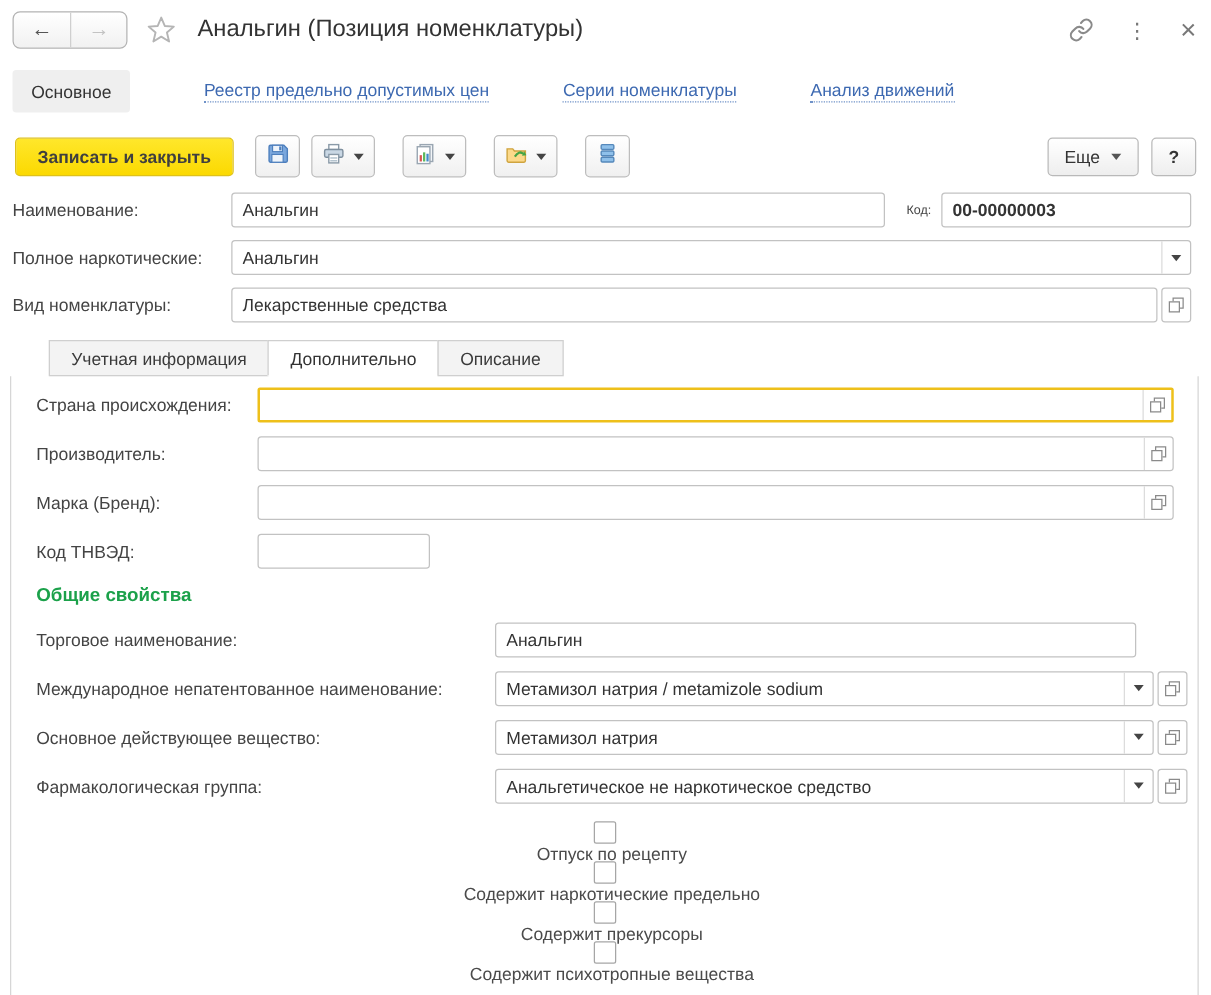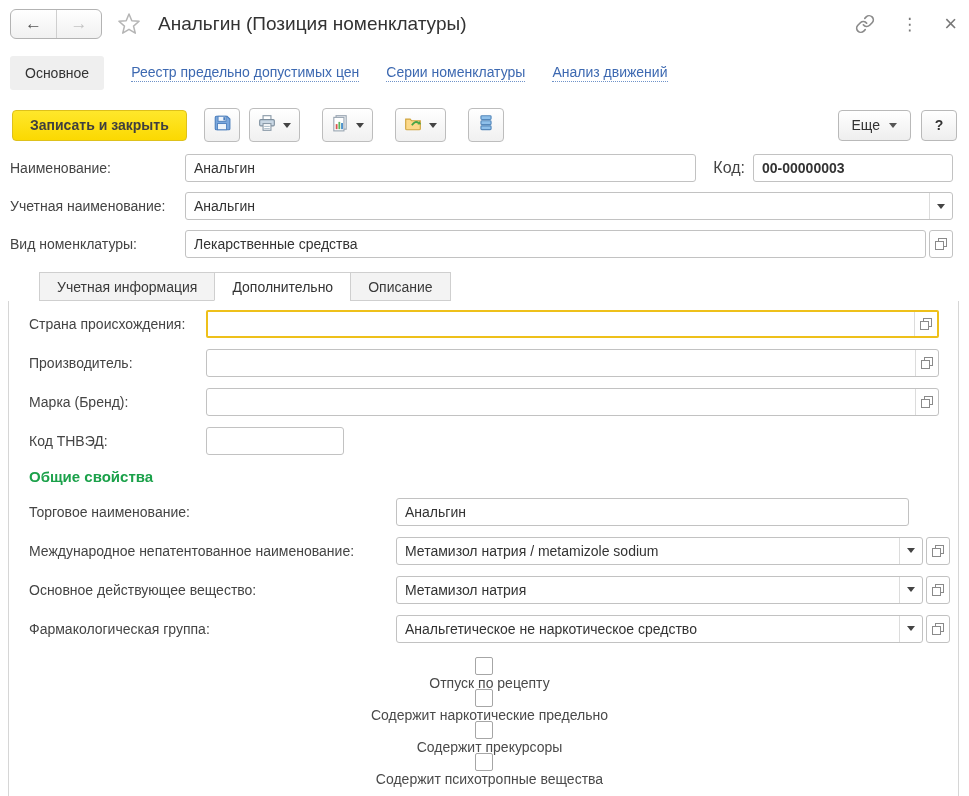--- a/index.html
+++ b/index.html
@@ -23,21 +23,21 @@
   .navbtn.fwd  { color: #c3c3c3; border-left: 1px solid #cfcfcf; }
   .star { margin-left: 14px; display: flex; align-items: center; cursor: pointer; }
   .wintitle { margin-left: 16px; font-size: 19px; color: #333; white-space: nowrap; }
   .tb-right { margin-left: auto; display: flex; align-items: center; gap: 26px; }
   .tb-ic { color: #7d7d7d; cursor: pointer; display: flex; align-items: center; }
   .dots { font-size: 17px; color: #787878; letter-spacing: 0; }
   .closex { font-size: 22px; color: #787878; line-height: 18px; }
 
   
   #navrow { position: absolute; top: 54px; left: 10px; right: 10px; height: 37px;
-            display: flex; align-items: center; }
+            display: flex; align-items: center; gap: 32px; }
   .navpill { background: #efefef; border-radius: 3px; padding: 9px 15px; font-size: 14px;
              color: #333; cursor: default; }
   .navlink { margin-left: 27px; font-size: 14px; color: #3d69b1; text-decoration: none;
              border-bottom: 1px dotted #6f92c8; padding-bottom: 1px; cursor: pointer;
              white-space: nowrap; }
 
   
   #toolbar { position: absolute; top: 107px; left: 12px; right: 12px; height: 36px;
              display: flex; align-items: center; }
   .btn-yellow { height: 31px; padding: 0 17px; background: linear-gradient(#ffe72b,#fbd901);
@@ -57,21 +57,21 @@
   .btn-help { width: 36px; justify-content: center; font-weight: bold; margin-left: 10px; }
   .tb-spacer { flex: 1; }
 
   
   #headfields { position: absolute; top: 154px; left: 10px; right: 16px; }
   .frow { display: flex; align-items: center; height: 28px; margin-bottom: 10px; }
   .flabel { width: 175px; font-size: 14px; color: #444; flex: none; }
   input.txt { height: 28px; border: 1px solid #c2c2c2; border-radius: 3px; padding: 0 8px;
               font-size: 14px; color: #333; font-family: inherit; outline: none; background: #fff; }
   .grow { flex: 1; min-width: 0; }
-  .codelbl { margin-left: 17px; margin-right: 8px; font-size: 16px; color: #444; }
+  .codelbl { margin-left: 17px; margin-right: 8px; font-size: 10px; color: #444; }
   .w200 { width: 200px; flex: none; font-weight: bold; }
 
   
   .field { display: flex; align-items: stretch; border: 1px solid #c2c2c2; border-radius: 3px;
            background: #fff; height: 28px; }
   .field input { border: none; outline: none; flex: 1; min-width: 0; padding: 0 8px;
                  font-size: 14px; color: #333; font-family: inherit; background: transparent; }
   .fsec { width: 23px; border-left: 1px solid #dcdcdc; display: flex; align-items: center;
           justify-content: center; cursor: pointer; }
   .field.focused { border: 2px solid #eec01a; border-radius: 2px; }
@@ -218,21 +218,21 @@
 
 <div id="headfields">
   <div class="frow">
     <span class="flabel">Наименование:</span>
     <input class="txt grow" type="text" value="Анальгин" style="">
     <span class="codelbl">Код:</span>
     <input class="txt w200" type="text" value="00-00000003" style="">
   </div>
 
   <div class="frow">
-    <span class="flabel">Учетная наименование:</span>
+    <span class="flabel">Полное наркотические:</span>
     <div class="field grow">
       <input type="text" value="Анальгин" style="">
       <span class="fsec">
         <span class="caret"></span>
       </span>
     </div>
   </div>
 
   <div class="frow">
     <span class="flabel">Вид номенклатуры:</span>

